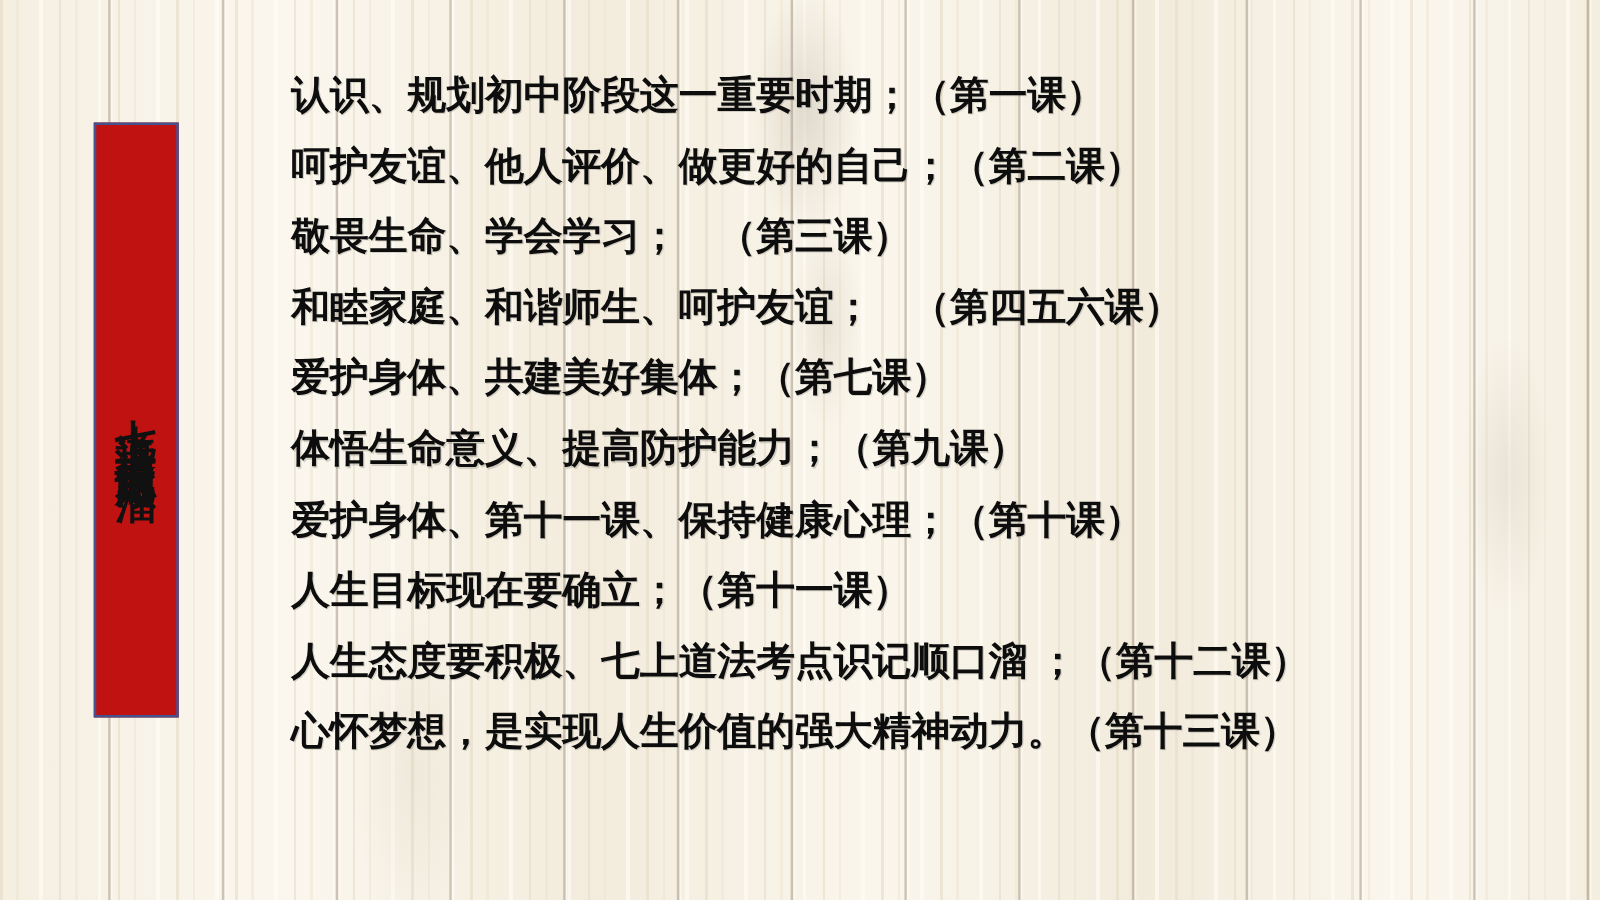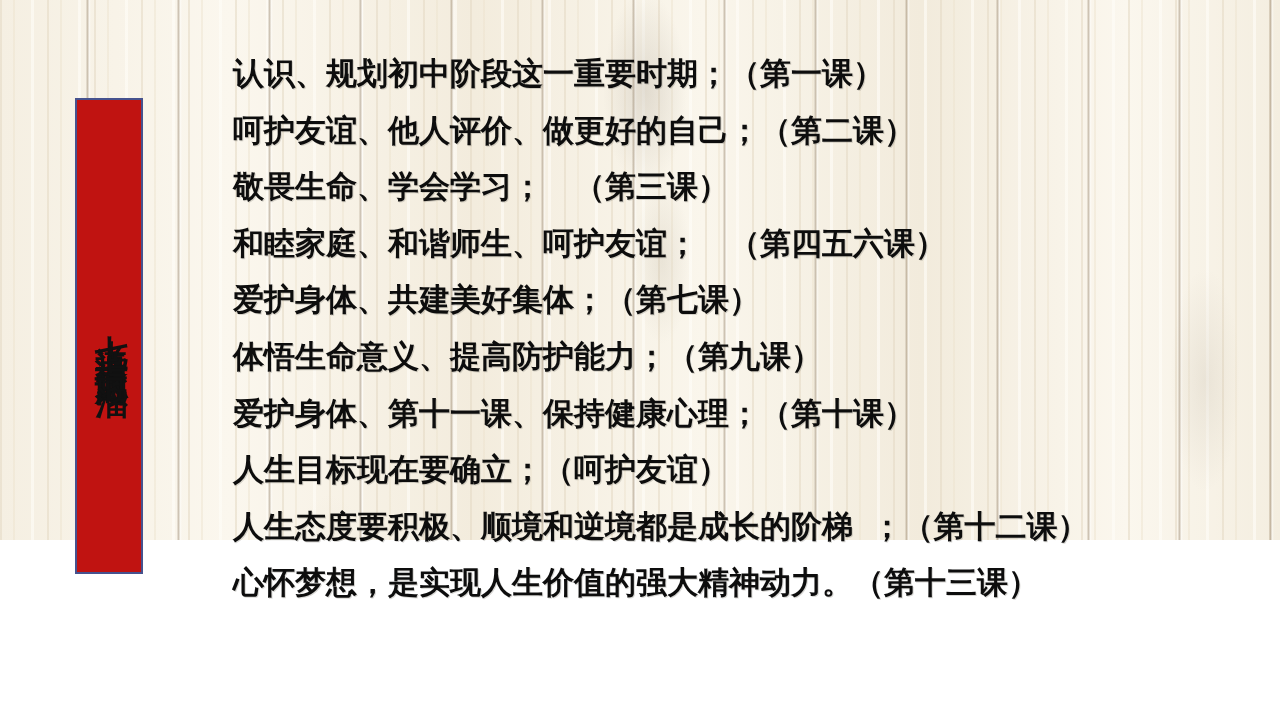--- a/index.html
+++ b/index.html
@@ -10,21 +10,21 @@
     width: 1280px;
     height: 720px;
     overflow: hidden;
     font-family: "Liberation Sans", "DejaVu Sans", sans-serif;
   }
 
   
   .slide {
     position: relative;
     width: 1280px;
-    height: 540px;
+    height: 720px;
     background-color: #f7f2e7;
     background-image:
       
       radial-gradient(ellipse 60px 140px at 645px 90px, rgba(170,160,145,0.30), rgba(170,160,145,0) 70%),
       radial-gradient(ellipse 40px 120px at 662px 260px, rgba(180,170,150,0.22), rgba(180,170,150,0) 70%),
       radial-gradient(ellipse 50px 160px at 1205px 380px, rgba(180,168,150,0.20), rgba(180,168,150,0) 70%),
       radial-gradient(ellipse 70px 180px at 330px 620px, rgba(200,188,165,0.18), rgba(200,188,165,0) 70%),
       
       repeating-linear-gradient(90deg,
         rgba(0,0,0,0) 0px, rgba(0,0,0,0) 86px,
@@ -33,21 +33,20 @@
       
       repeating-linear-gradient(90deg,
         rgba(228,217,196,0.55) 0px, rgba(228,217,196,0.55) 2px,
         rgba(255,255,255,0) 2px, rgba(255,255,255,0) 13px,
         rgba(236,226,205,0.45) 13px, rgba(236,226,205,0.45) 15px,
         rgba(255,255,255,0) 15px, rgba(255,255,255,0) 31px,
         rgba(255,253,248,0.6) 31px, rgba(255,253,248,0.6) 34px,
         rgba(255,255,255,0) 34px, rgba(255,255,255,0) 47px),
       
       linear-gradient(90deg, #f5efe2 0%, #fbf7ee 18%, #f3ecdd 37%, #faf6ec 55%, #f2ebdc 72%, #fbf7ee 88%, #f4eee0 100%);
-    font-family: Liberation Mono, monospace;
   }
 
   
   .banner {
     position: absolute;
     left: 75px;
     top: 98px;
     width: 68px;
     height: 476px;
     box-sizing: border-box;
@@ -95,18 +94,18 @@
   </div>
 
   <div class="content">
     <div class="line">认识、规划初中阶段这一重要时期；（第一课）</div>
     <div class="line">呵护友谊、他人评价、做更好的自己；（第二课）</div>
     <div class="line">敬畏生命、学会学习；　（第三课）</div>
     <div class="line">和睦家庭、和谐师生、呵护友谊；　（第四五六课）</div>
     <div class="line">爱护身体、共建美好集体；（第七课）</div>
     <div class="line">体悟生命意义、提高防护能力；（第九课）</div>
     <div class="line">爱护身体、第十一课、保持健康心理；（第十课）</div>
-    <div class="line">人生目标现在要确立；（呵护友谊）</div>
-    <div class="line">人生态度要积极、顺境和逆境都是成长的阶梯 ；（第十二课）</div>
+    <div class="line">人生目标现在要确立；（第十一课）</div>
+    <div class="line">人生态度要积极、七上道法考点识记顺口溜 ；（第十二课）</div>
     <div class="line">心怀梦想，是实现人生价值的强大精神动力。（第十三课）</div>
   </div>
 
 </div>
 
 </body></html>

